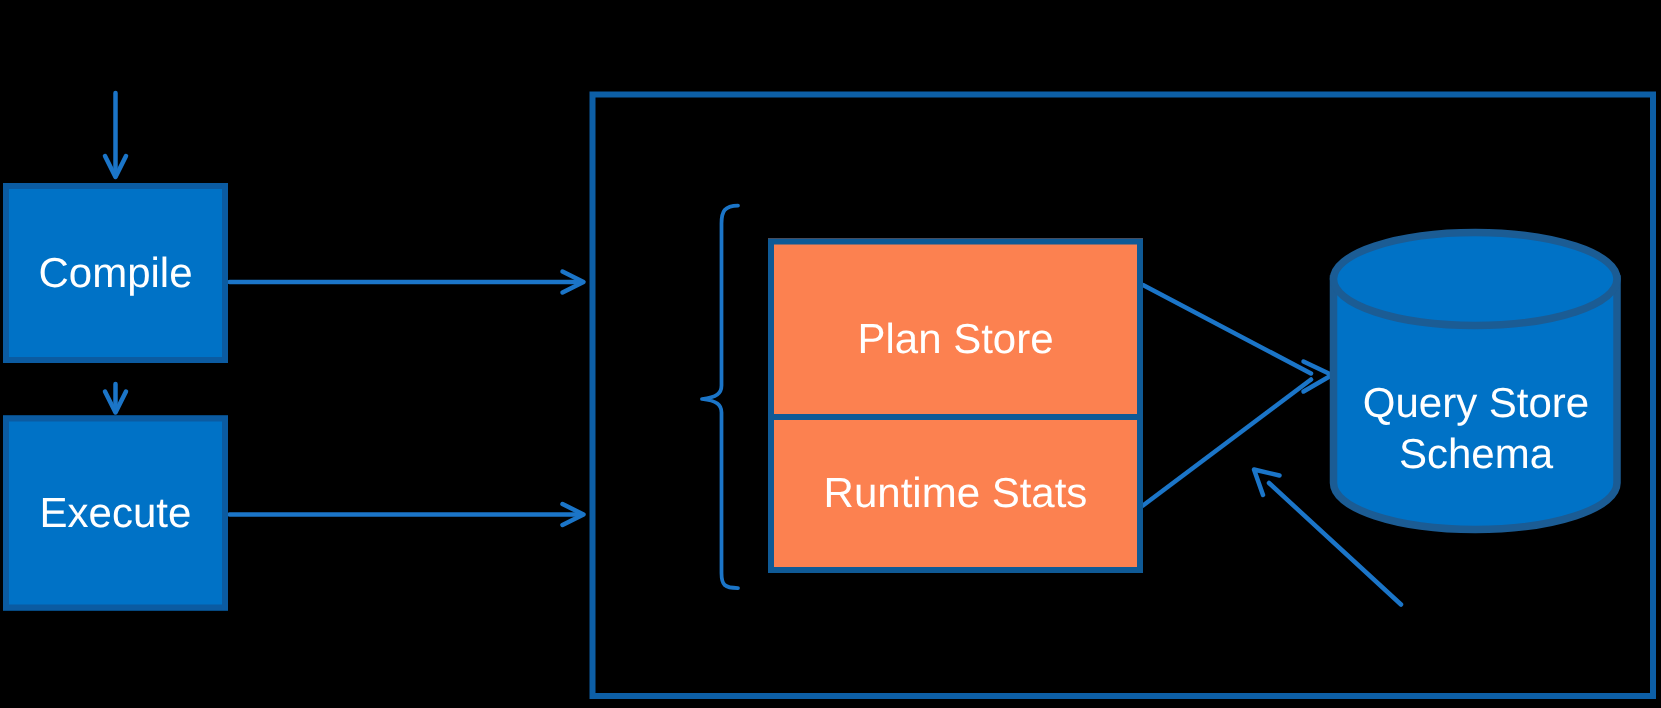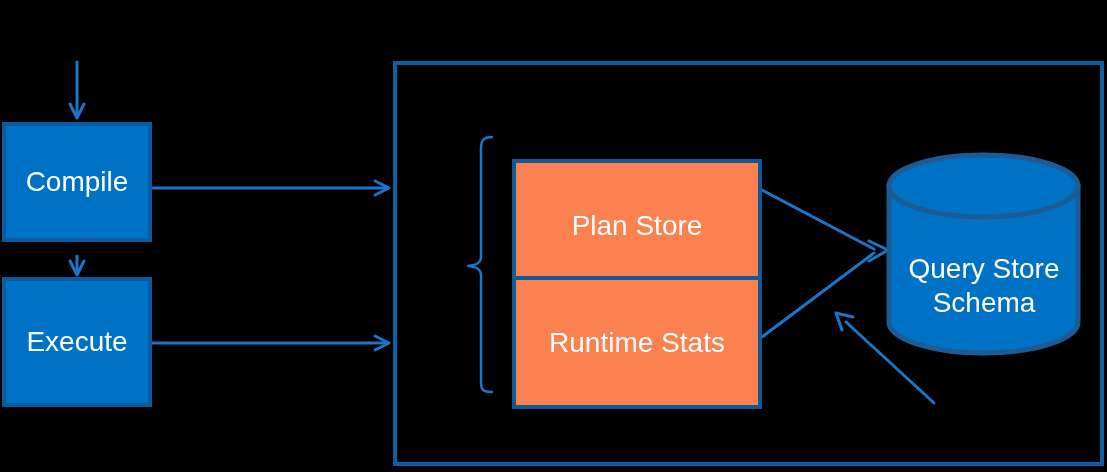--- a/index.html
+++ b/index.html
@@ -115,21 +115,21 @@
   </div>
 
   <div class="node node-blue" style="left:2px;top:277px;width:150px;height:130px;">
     <span>Execute</span>
   </div>
 
   <div class="node node-orange" style="left:512px;top:121px;width:250px;height:133px;margin-top:38px;">
     <span>Plan Store</span>
   </div>
 
-  <div class="node node-orange" style="left:512px;top:276px;width:250px;height:133px;">
+  <div class="node node-orange" style="left:512px;top:276px;width:250px;height:106px;">
     <span>Runtime Stats</span>
   </div>
 
   <div class="cyl-label">
     <span>Query Store Schema</span>
   </div>
 
 </div>
 
 </body></html>

